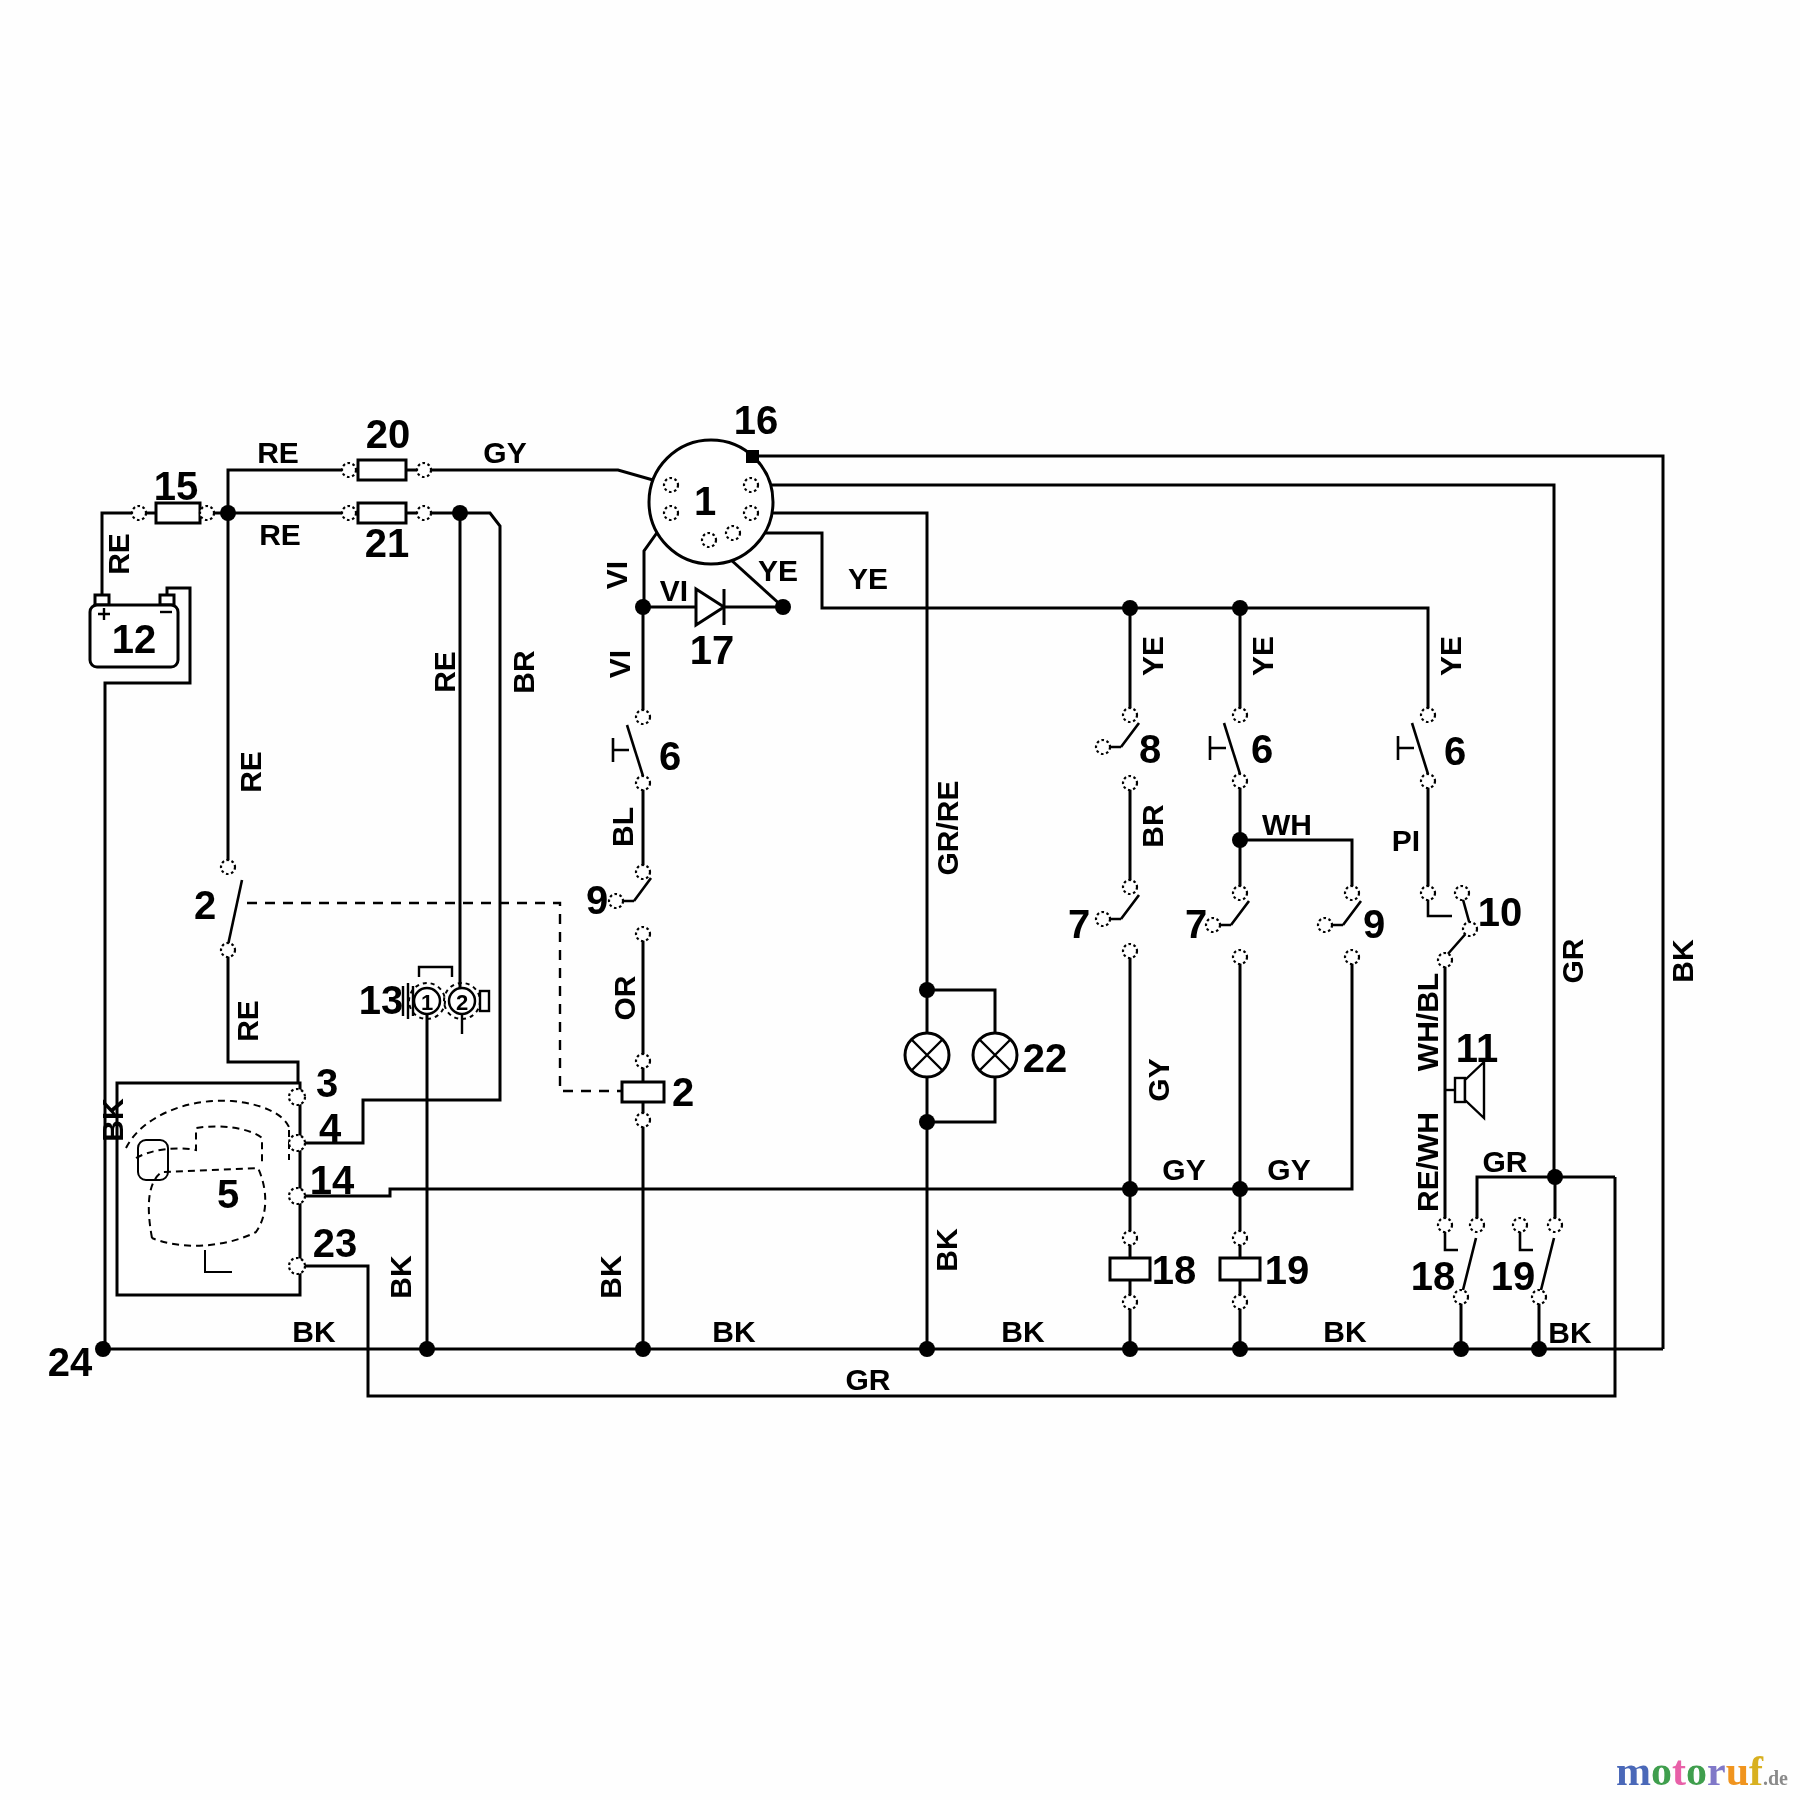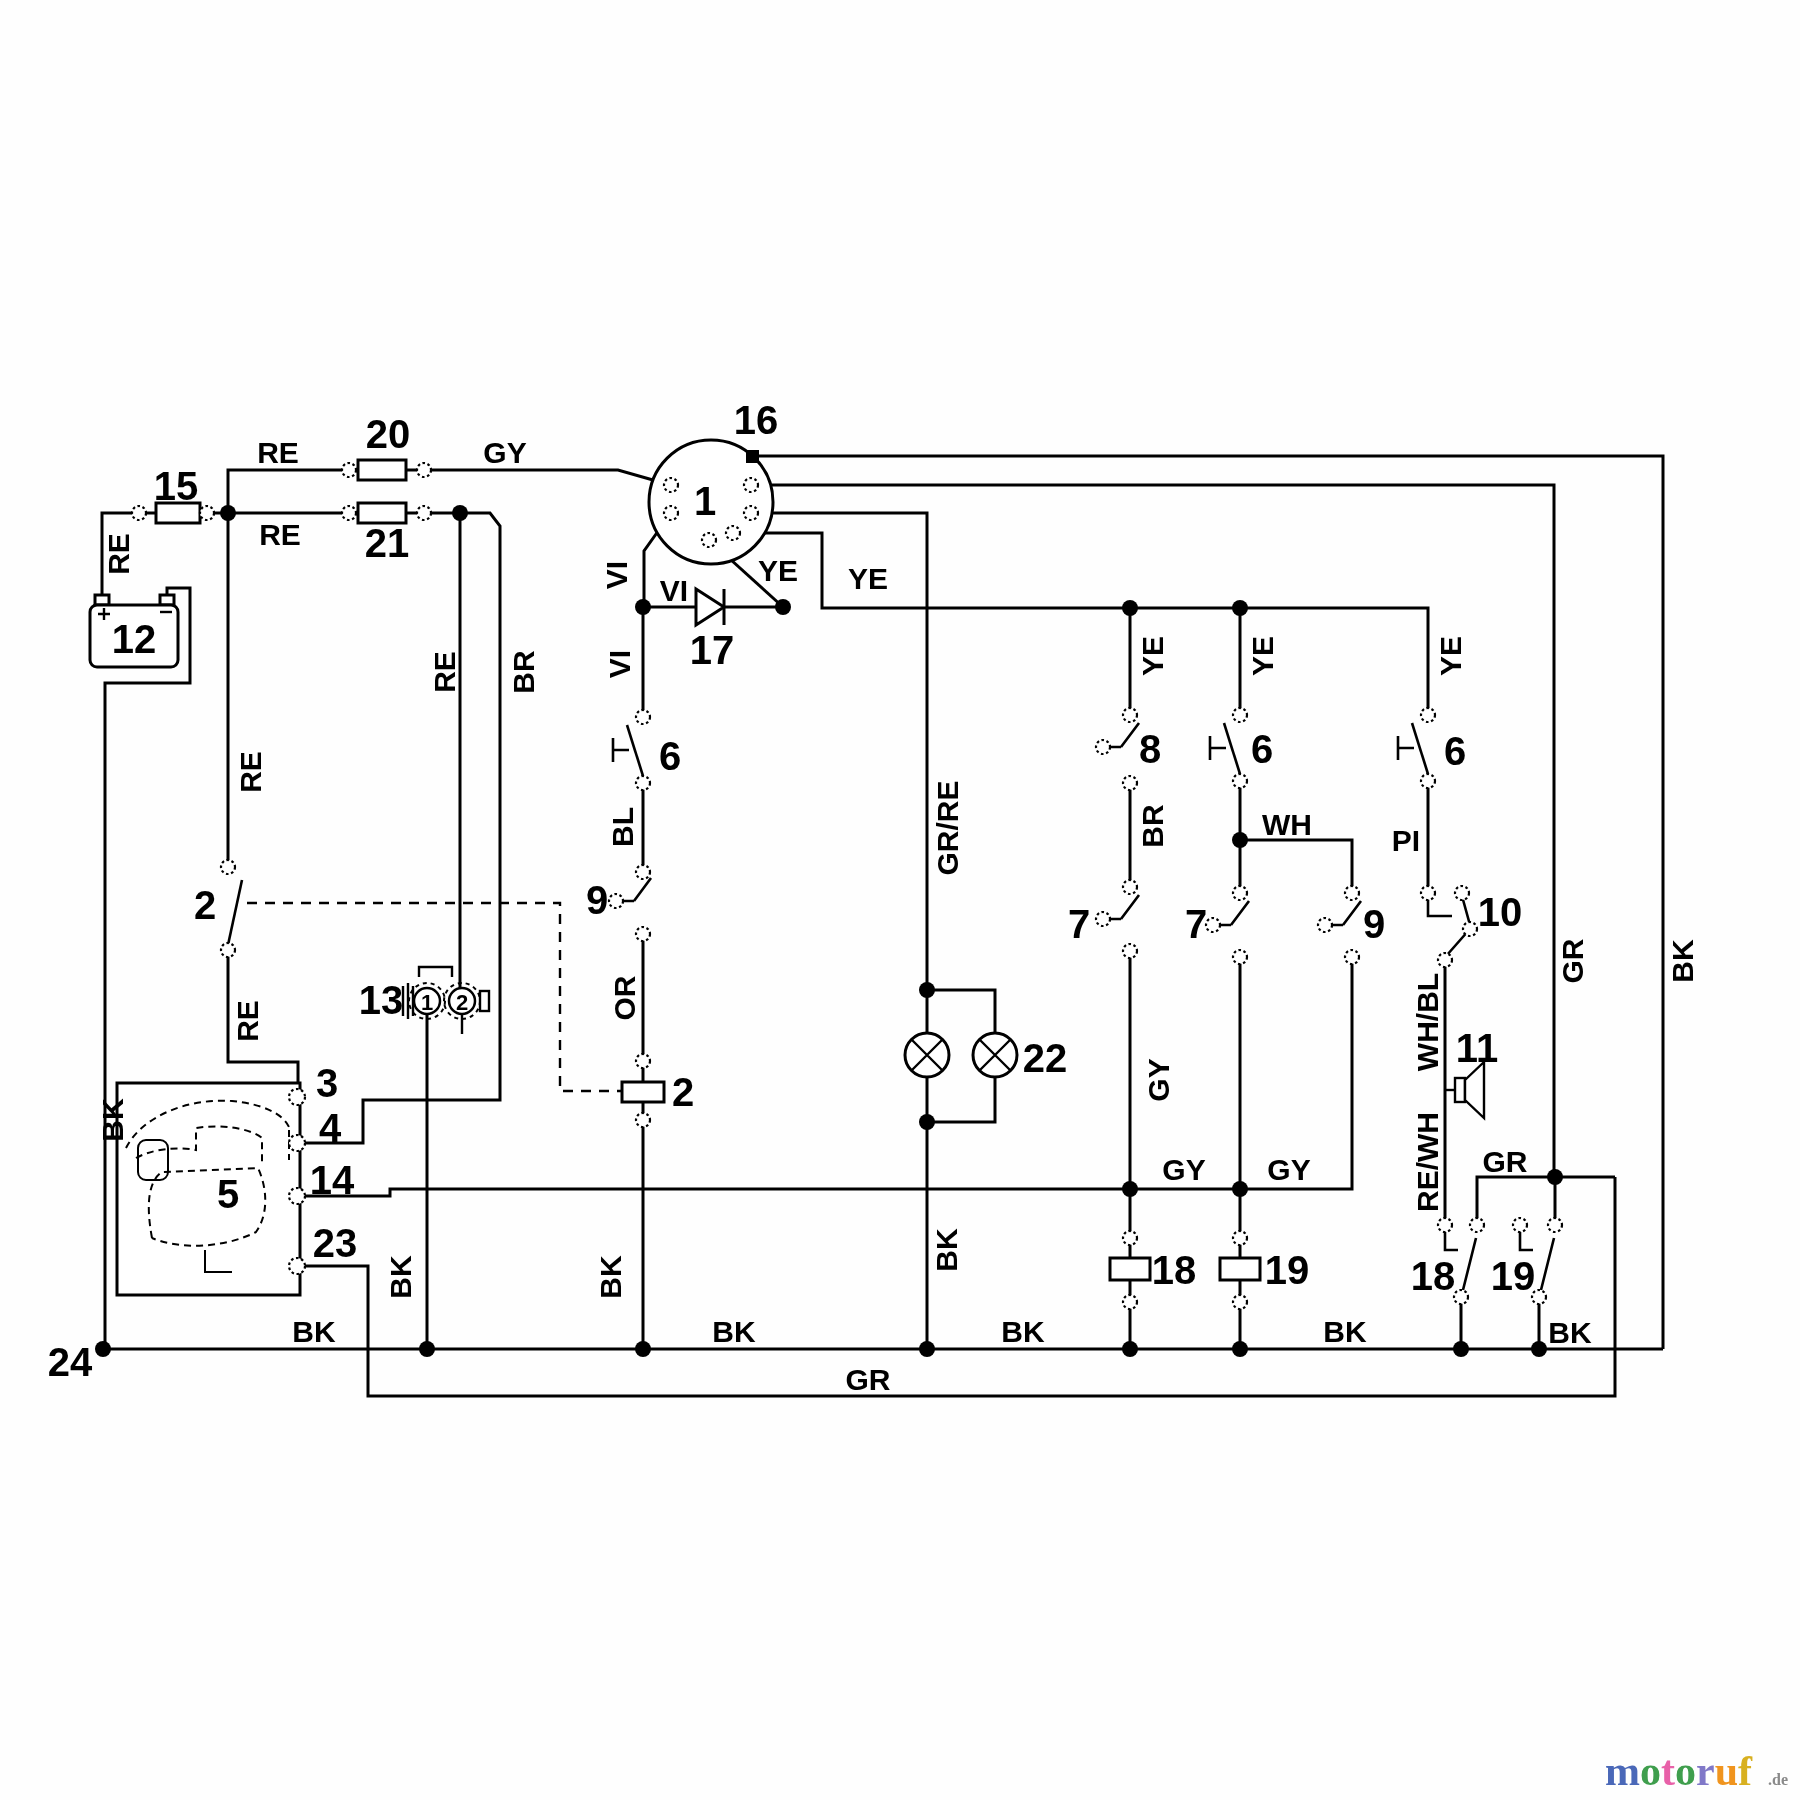--- a/index.html
+++ b/index.html
@@ -11,21 +11,21 @@
   .wire-thin{stroke:#000;stroke-width:2.4;fill:none;}
   .blade{stroke:#000;stroke-width:2.6;fill:none;}
   .dashedwire{stroke:#000;stroke-width:2.4;fill:none;stroke-dasharray:10 8;}
   .comp{stroke:#000;stroke-width:3;fill:#fff;}
   .pin{stroke:#000;stroke-width:2.2;fill:#fff;stroke-dasharray:2.6 2.6;}
   .dot{fill:#000;stroke:none;}
   .sketch{stroke:#000;stroke-width:2;fill:none;stroke-dasharray:7 5;}
   .sketch-solid{stroke:#000;stroke-width:2;fill:none;}
   .watermark{position:absolute;right:12px;bottom:8px;
              font-family:"Liberation Serif",serif;font-weight:bold;font-size:42px;line-height:1;}
-  .watermark .wm-suffix{font-size:16px;color:#8a8a8a;font-weight:bold;margin-left:16px;}
+  .watermark .wm-suffix{font-size:20px;color:#8a8a8a;font-weight:bold;}
 </style>
 </head>
 <body>
 
 <div class="stage">
 <svg width="1800" height="1800" viewBox="0 0 1800 1800">
 
   <g>
     <path class="wire" d="M 102,598 V 513 H 156"></path>
     <path class="wire" d="M 200,513 H 228"></path>

